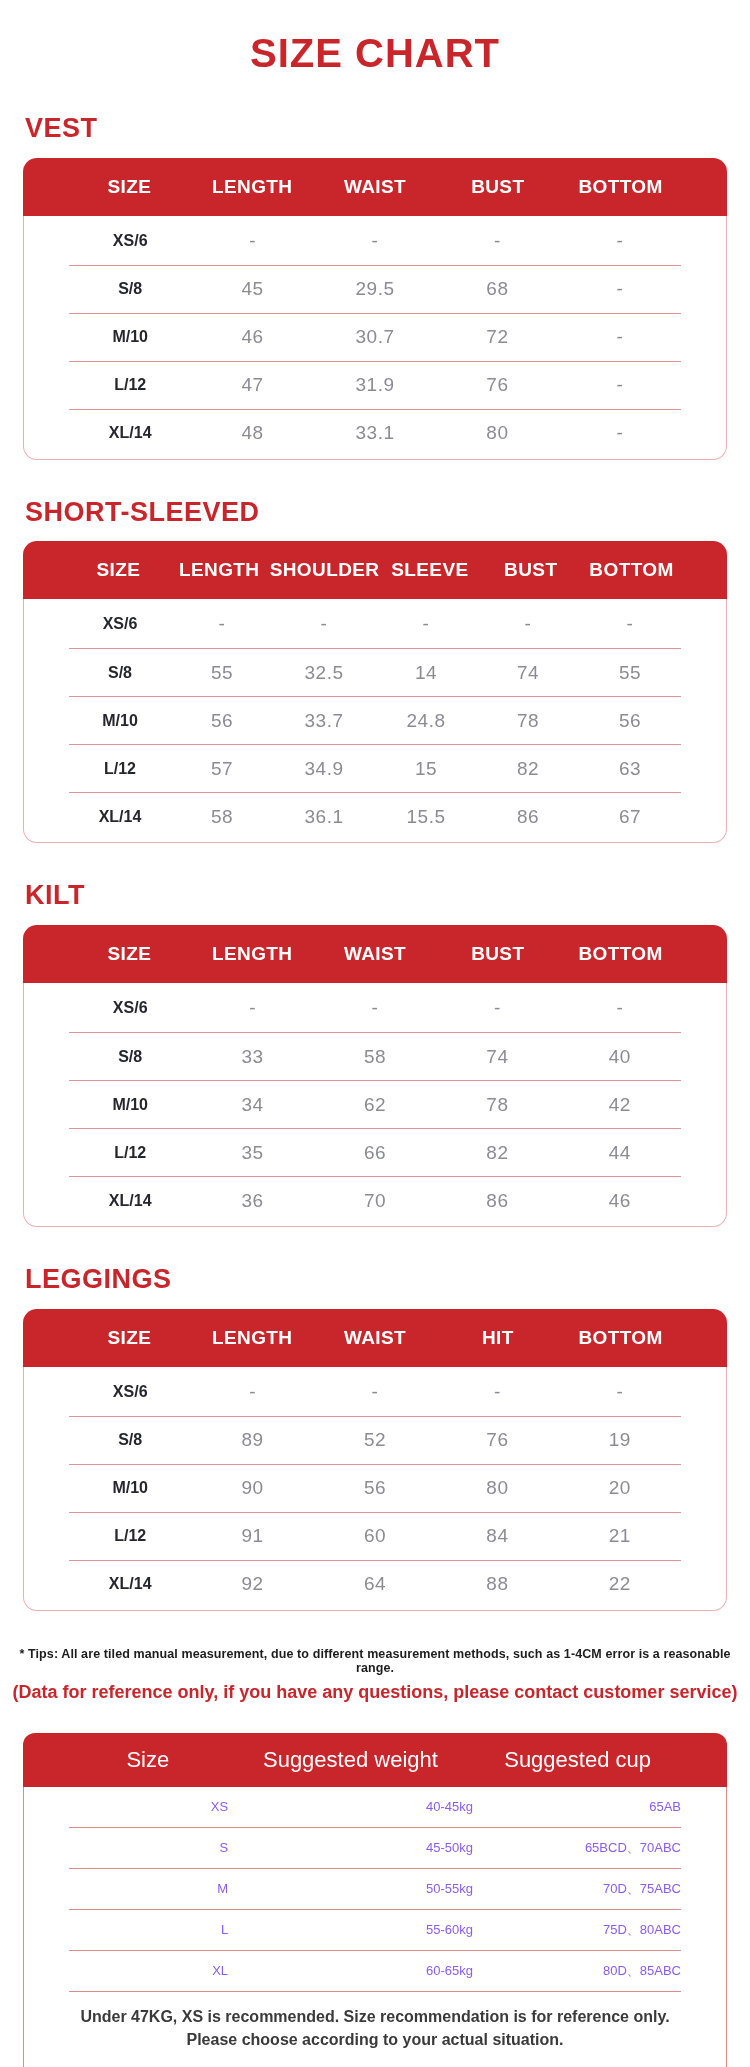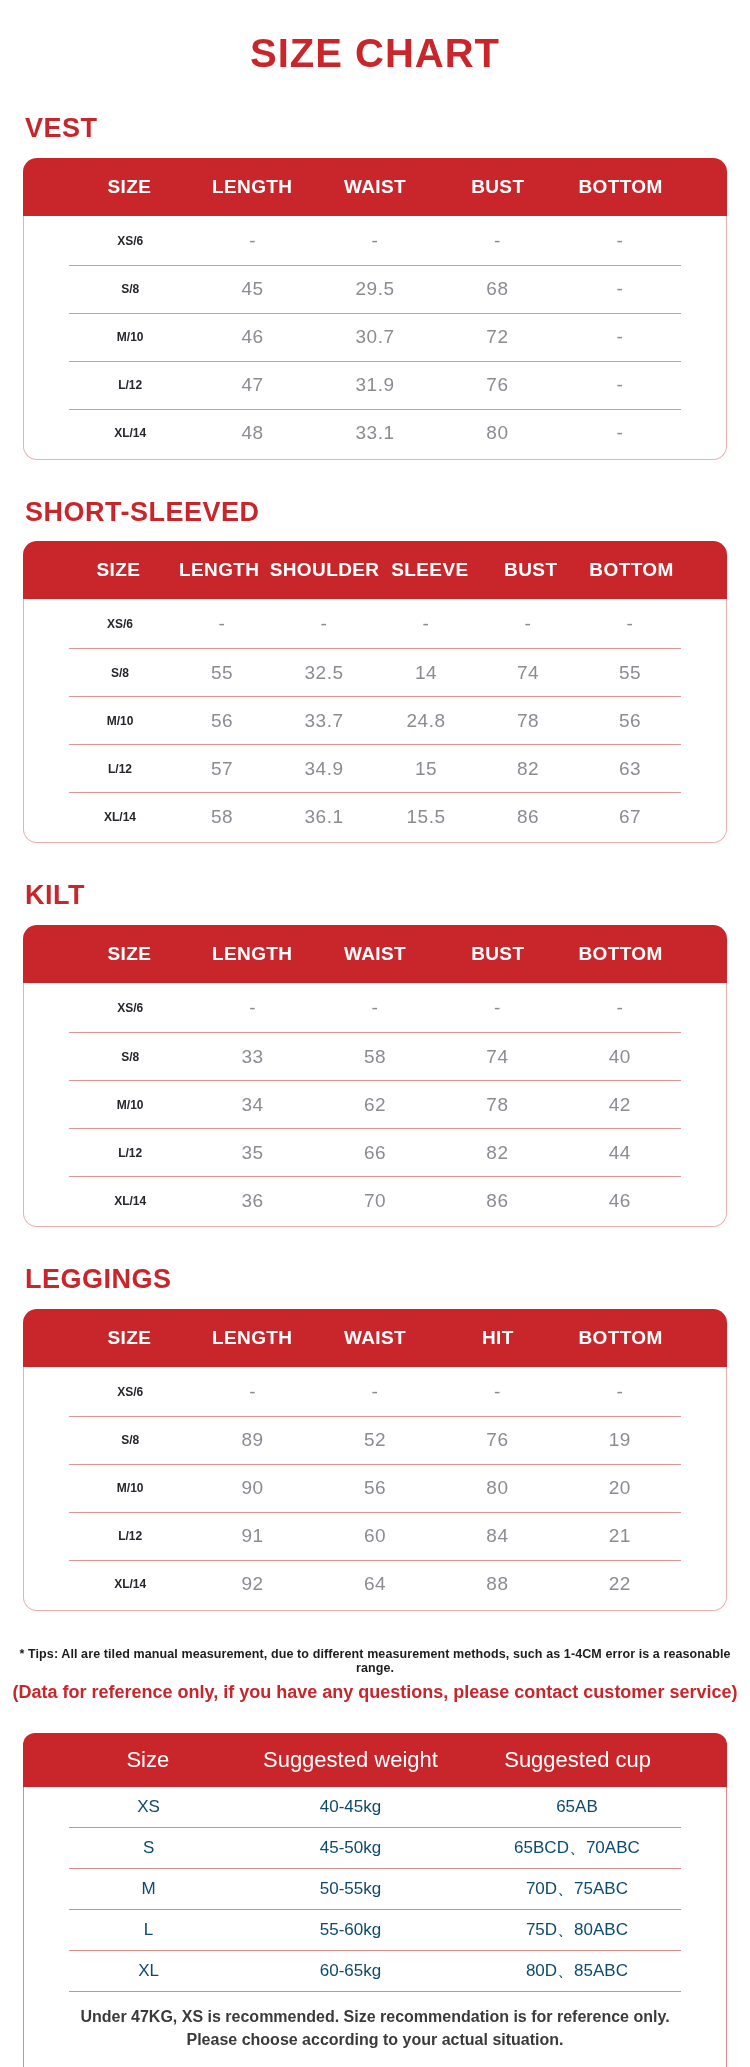--- a/index.html
+++ b/index.html
@@ -34,39 +34,39 @@
     flex:1;text-align:center;color:#fff;font-weight:700;
     font-size:19px;letter-spacing:.4px;white-space:nowrap;
   }
   .table-body{
     border:1px solid var(--table-border);border-top:none;
     border-radius:0 0 14px 14px;padding:1px 45px 2px;background:#fff;
   }
   .table-row{display:flex;align-items:center;height:48px;}
   .table-row + .table-row{border-top:1px solid var(--sep);}
   .row-cell{flex:1;text-align:center;white-space:nowrap;}
-  .row-cell.size{color:var(--size-text);font-weight:700;font-size:12px;}
+  .row-cell.size{color:var(--size-text);font-weight:700;font-size:16px;}
   .row-cell.value{color:var(--value-text);font-weight:400;font-size:19px;letter-spacing:.5px;}
   .tips{margin-top:30px;text-align:center;}
   .tips-line1{color:#1D1D1D;font-size:12.5px;font-weight:700;letter-spacing:.1px;margin-top:36px;}
   .tips-line2{margin-top:7px;color:var(--accent);font-size:18px;font-weight:700;}
   .rec-table{margin:30px 23px 0;}
   .rec-header{
     background:var(--accent);border-radius:12px 12px 0 0;height:54px;
     display:flex;align-items:center;padding:0 45px;
   }
   .rec-header .cell{
     text-align:center;color:#fff;font-size:22px;font-weight:400;white-space:nowrap;
   }
   .rec-body{
     border:1px solid var(--rec-sep);border-top:none;background:#fff;
   }
   .rec-rows{padding:0 45px;}
   .rec-row{display:flex;align-items:center;height:41px;border-bottom:1px solid var(--rec-sep);}
-  .rec-cell{text-align:center;color:#0c4a6e;font-size:17px;white-space:nowrap;}
+  .rec-cell{text-align:right;color:#8b5cf6;font-size:13px;white-space:nowrap;}
   .c1{width:26%;} .c2{width:40%;} .c3{width:34%;}
   .rec-note{
     padding:13px 30px 17px;text-align:center;color:var(--note-text);
     font-size:16px;line-height:1.45;font-weight:700;
   }
 </style>
 </head>
 <body>
 
 <div class="page-title">SIZE CHART</div>

